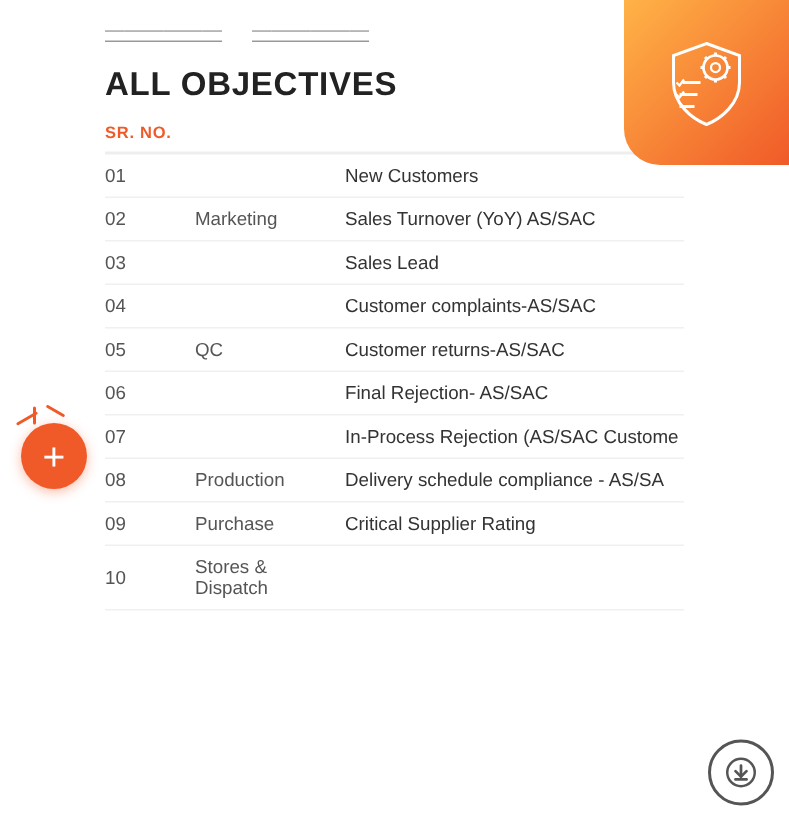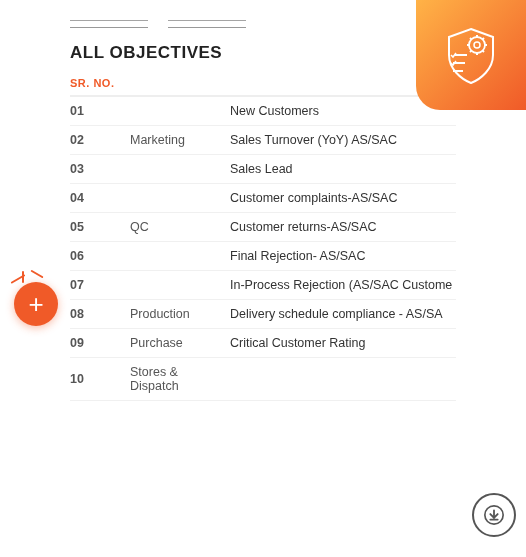--- a/index.html
+++ b/index.html
@@ -43,21 +43,21 @@
       fill: none;
       stroke: white;
       stroke-width: 1.8;
     }
 
     .main-content {
       padding: 8px 70px 0 70px;
     }
 
     .section-title {
-      font-size: 17px;
+      font-size: 22px;
       font-weight: 700;
       color: #222;
       letter-spacing: 0.5px;
       margin-bottom: 14px;
     }
 
     .table-container {
       width: 100%;
     }
 
@@ -84,21 +84,21 @@
       padding: 7px 0;
       align-items: center;
     }
 
     .cell {
       font-size: 12.5px;
       color: #333;
     }
     .cell.sr {
       color: #555;
-      font-weight: 700;
+      font-weight: 400;
     }
     .cell.dept {
       color: #555;
     }
     .cell.obj {
       color: #333;
       white-space: nowrap;
       overflow: hidden;
       text-overflow: ellipsis;
     }
@@ -226,21 +226,21 @@
       <div class="cell obj">In-Process Rejection (AS/SAC Custome</div>
     </div>
         <div class="table-row">
       <div class="cell sr">08</div>
       <div class="cell dept">Production</div>
       <div class="cell obj">Delivery schedule compliance - AS/SA</div>
     </div>
         <div class="table-row">
       <div class="cell sr">09</div>
       <div class="cell dept">Purchase</div>
-      <div class="cell obj">Critical Customer Rating</div>
+      <div class="cell obj">Critical Supplier Rating</div>
     </div>
         <div class="table-row">
       <div class="cell sr">10</div>
       <div class="cell dept">Stores &amp; Dispatch</div>
     </div>
       </div>
   </div>
 </div>
 
 <div class="fab-wrapper">

